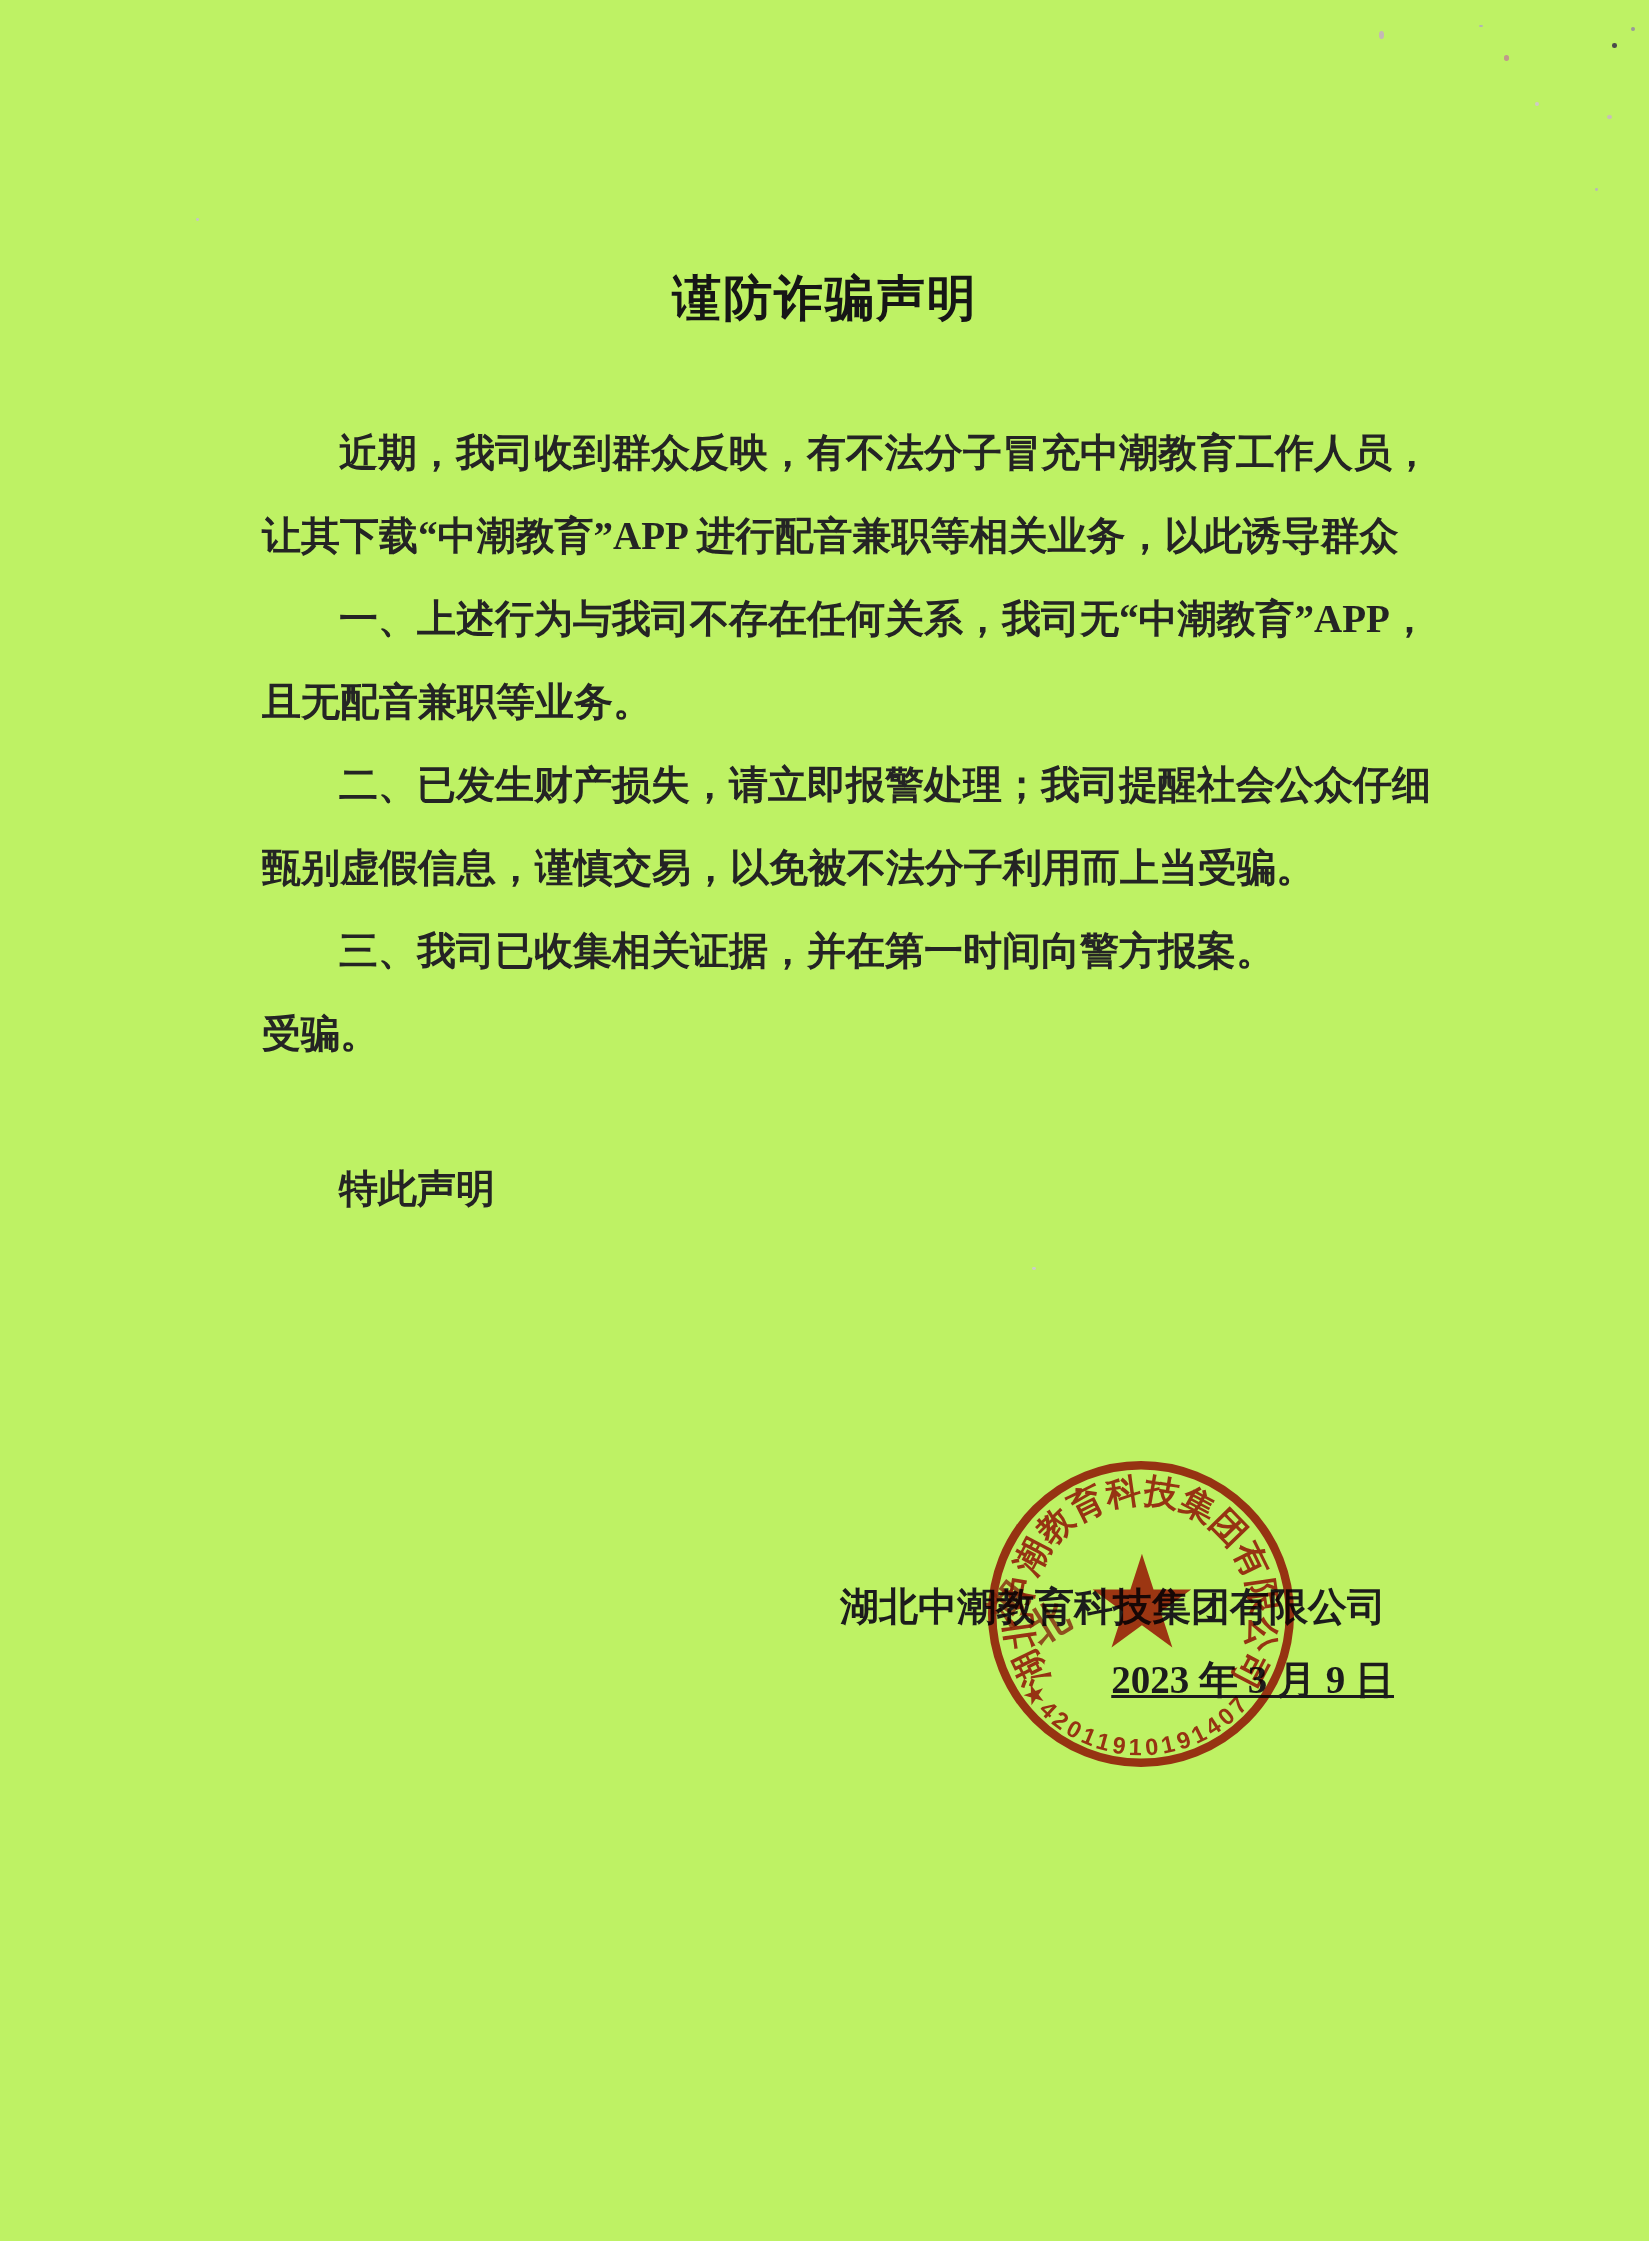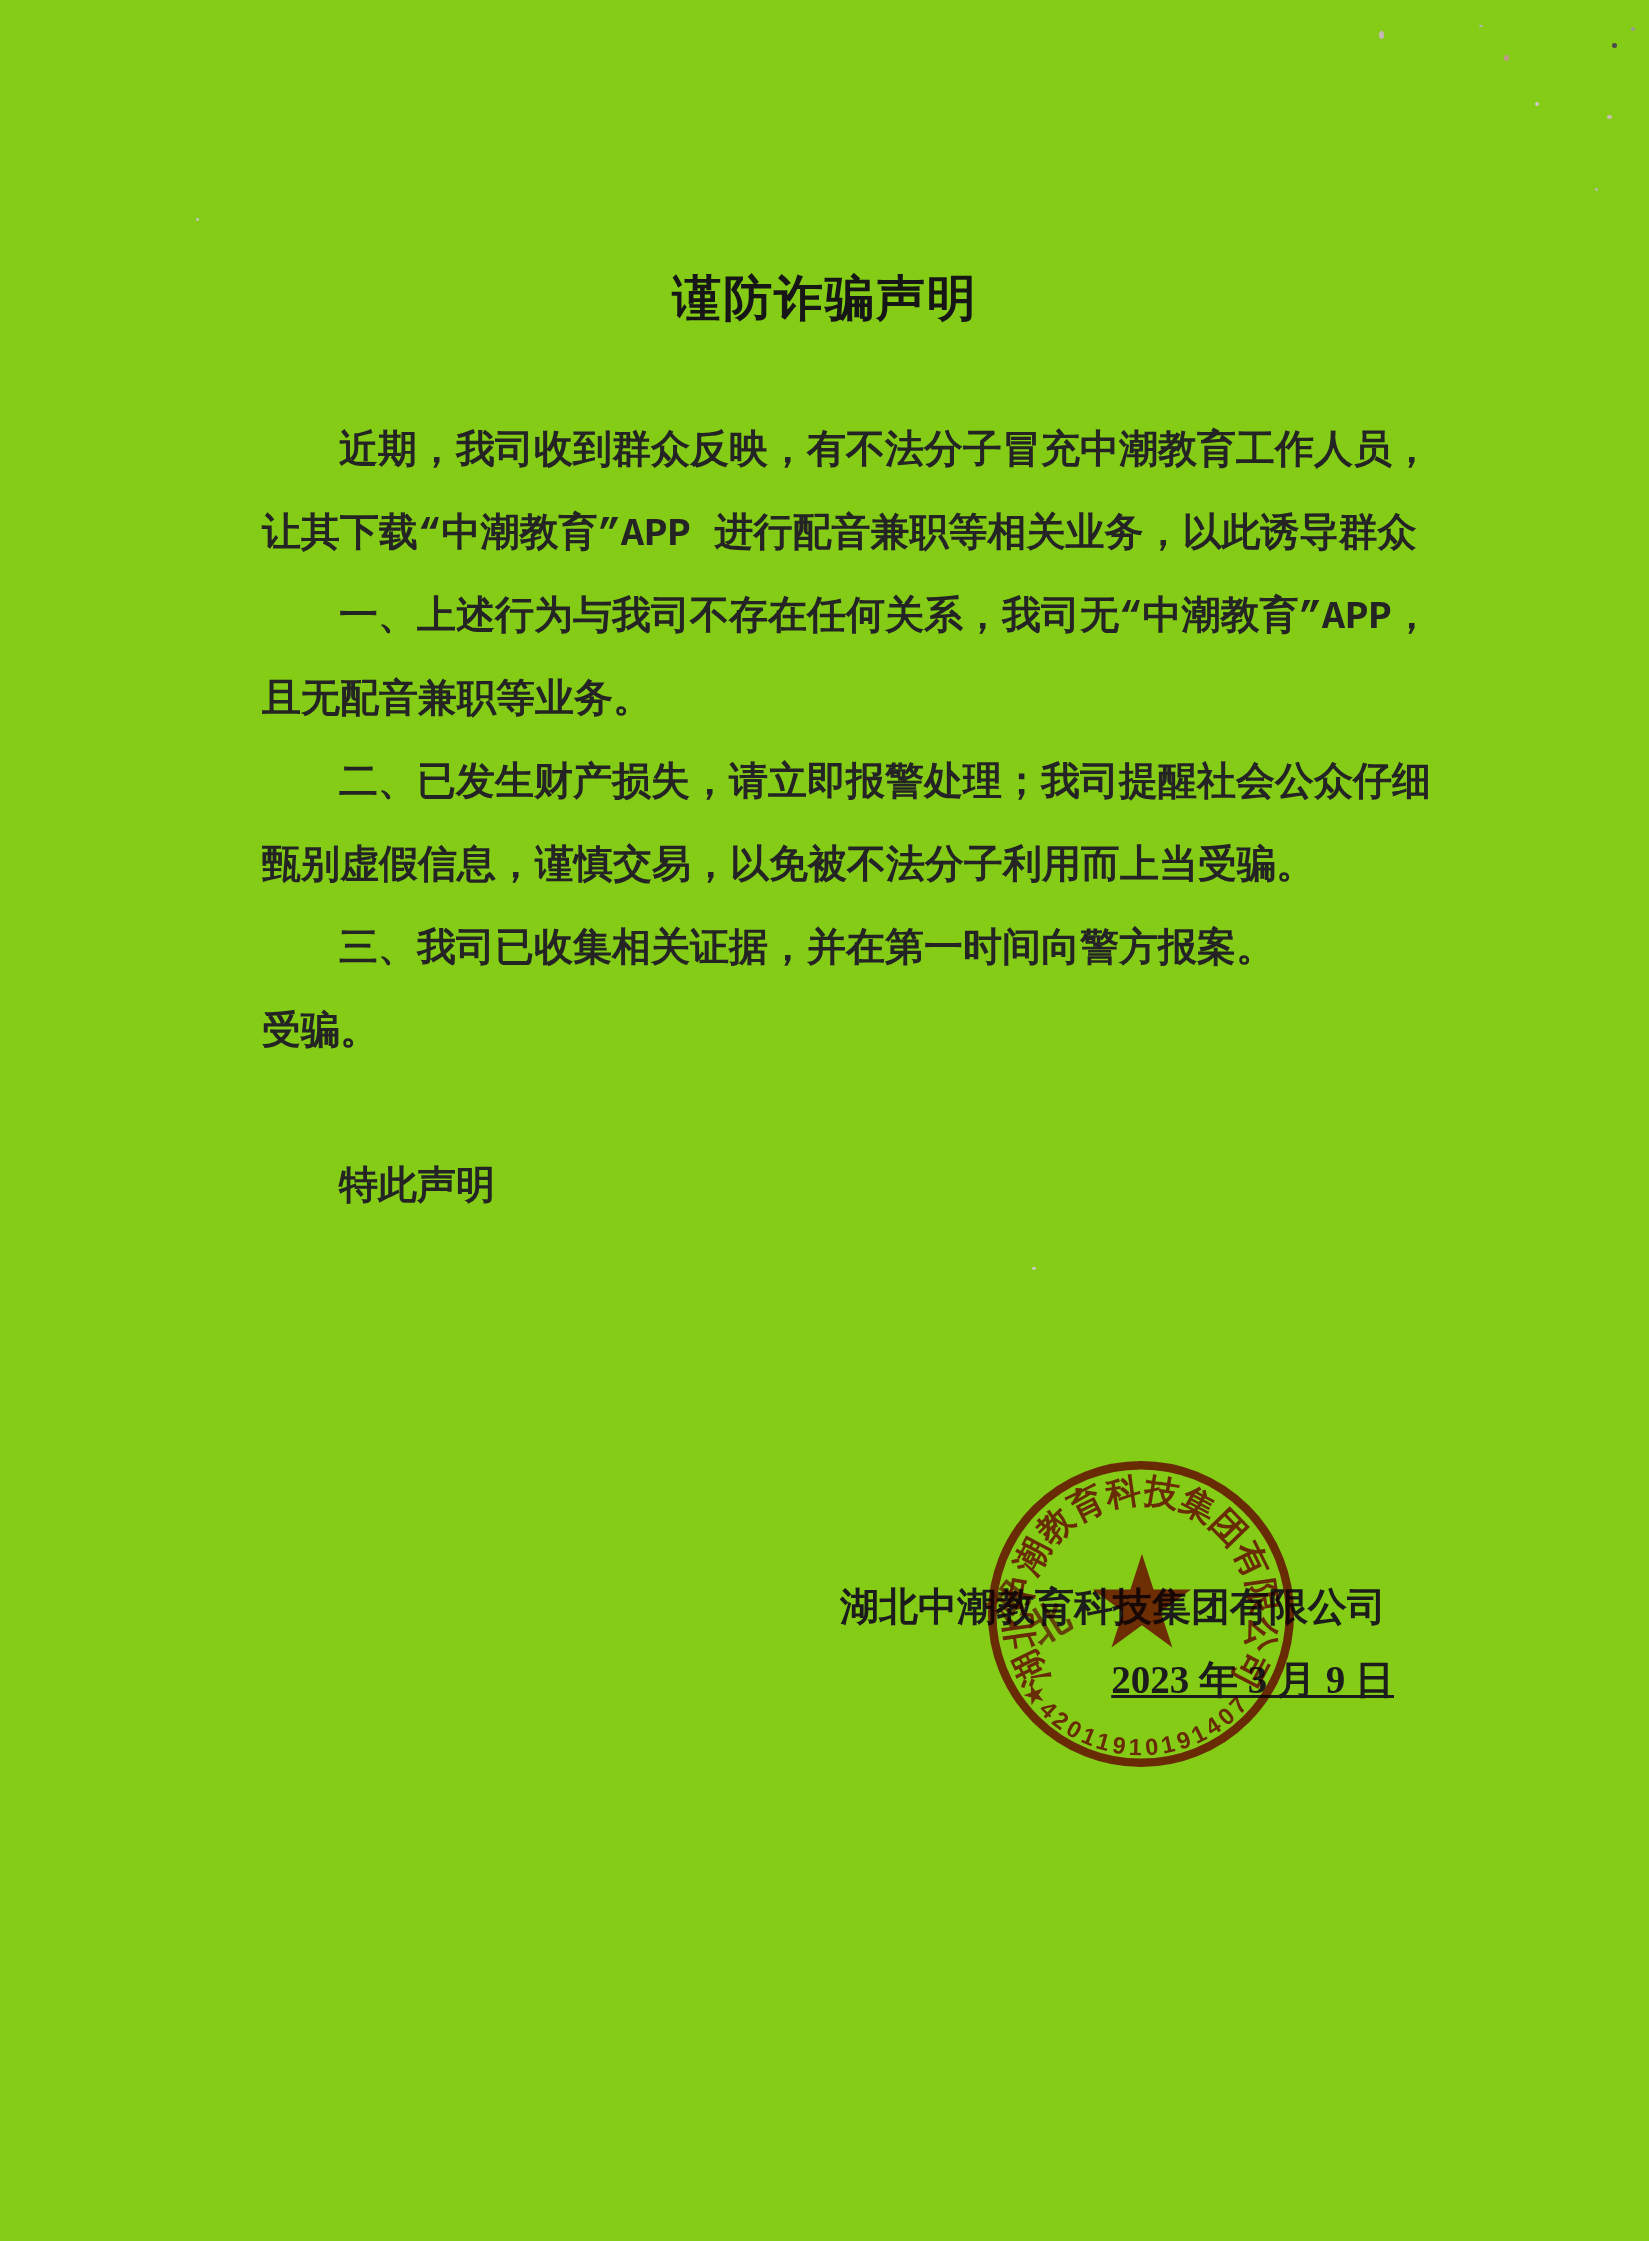--- a/index.html
+++ b/index.html
@@ -1,21 +1,21 @@
 <!DOCTYPE html>
 <html style="font-size:15px"><head>
 <meta charset="utf-8">
 <style>
   html, body { margin: 0; padding: 0; background: #e8e8e8; }
   .page {
     position: relative;
     width: 1650px;
     height: 2241px;
     margin: 0 auto;
-    background: #84cc16;
+    background: #bef264;
     overflow: hidden;
     font-family: "Liberation Serif", serif;
     color: #1d1d1d;
   }
   .title {
     position: absolute;
     top: 266px;
     left: 0;
     width: 100%;
     margin: 0;
@@ -31,21 +31,20 @@
     left: 262px;
     width: 1149px;
     font-size: 39px;
     font-weight: 600;
     color: #242424;
   }
   .line {
     height: 83px;
     line-height: 83px;
     white-space: nowrap;
-    font-family: Liberation Mono, monospace;
   }
   .line.indent { padding-left: 77px; }
   .line.closing { margin-top: 72px; }
   .company-line {
     position: absolute;
     top: 1586px;
     right: 264px;
     font-size: 39px;
     font-weight: 600;
     line-height: 41px;

